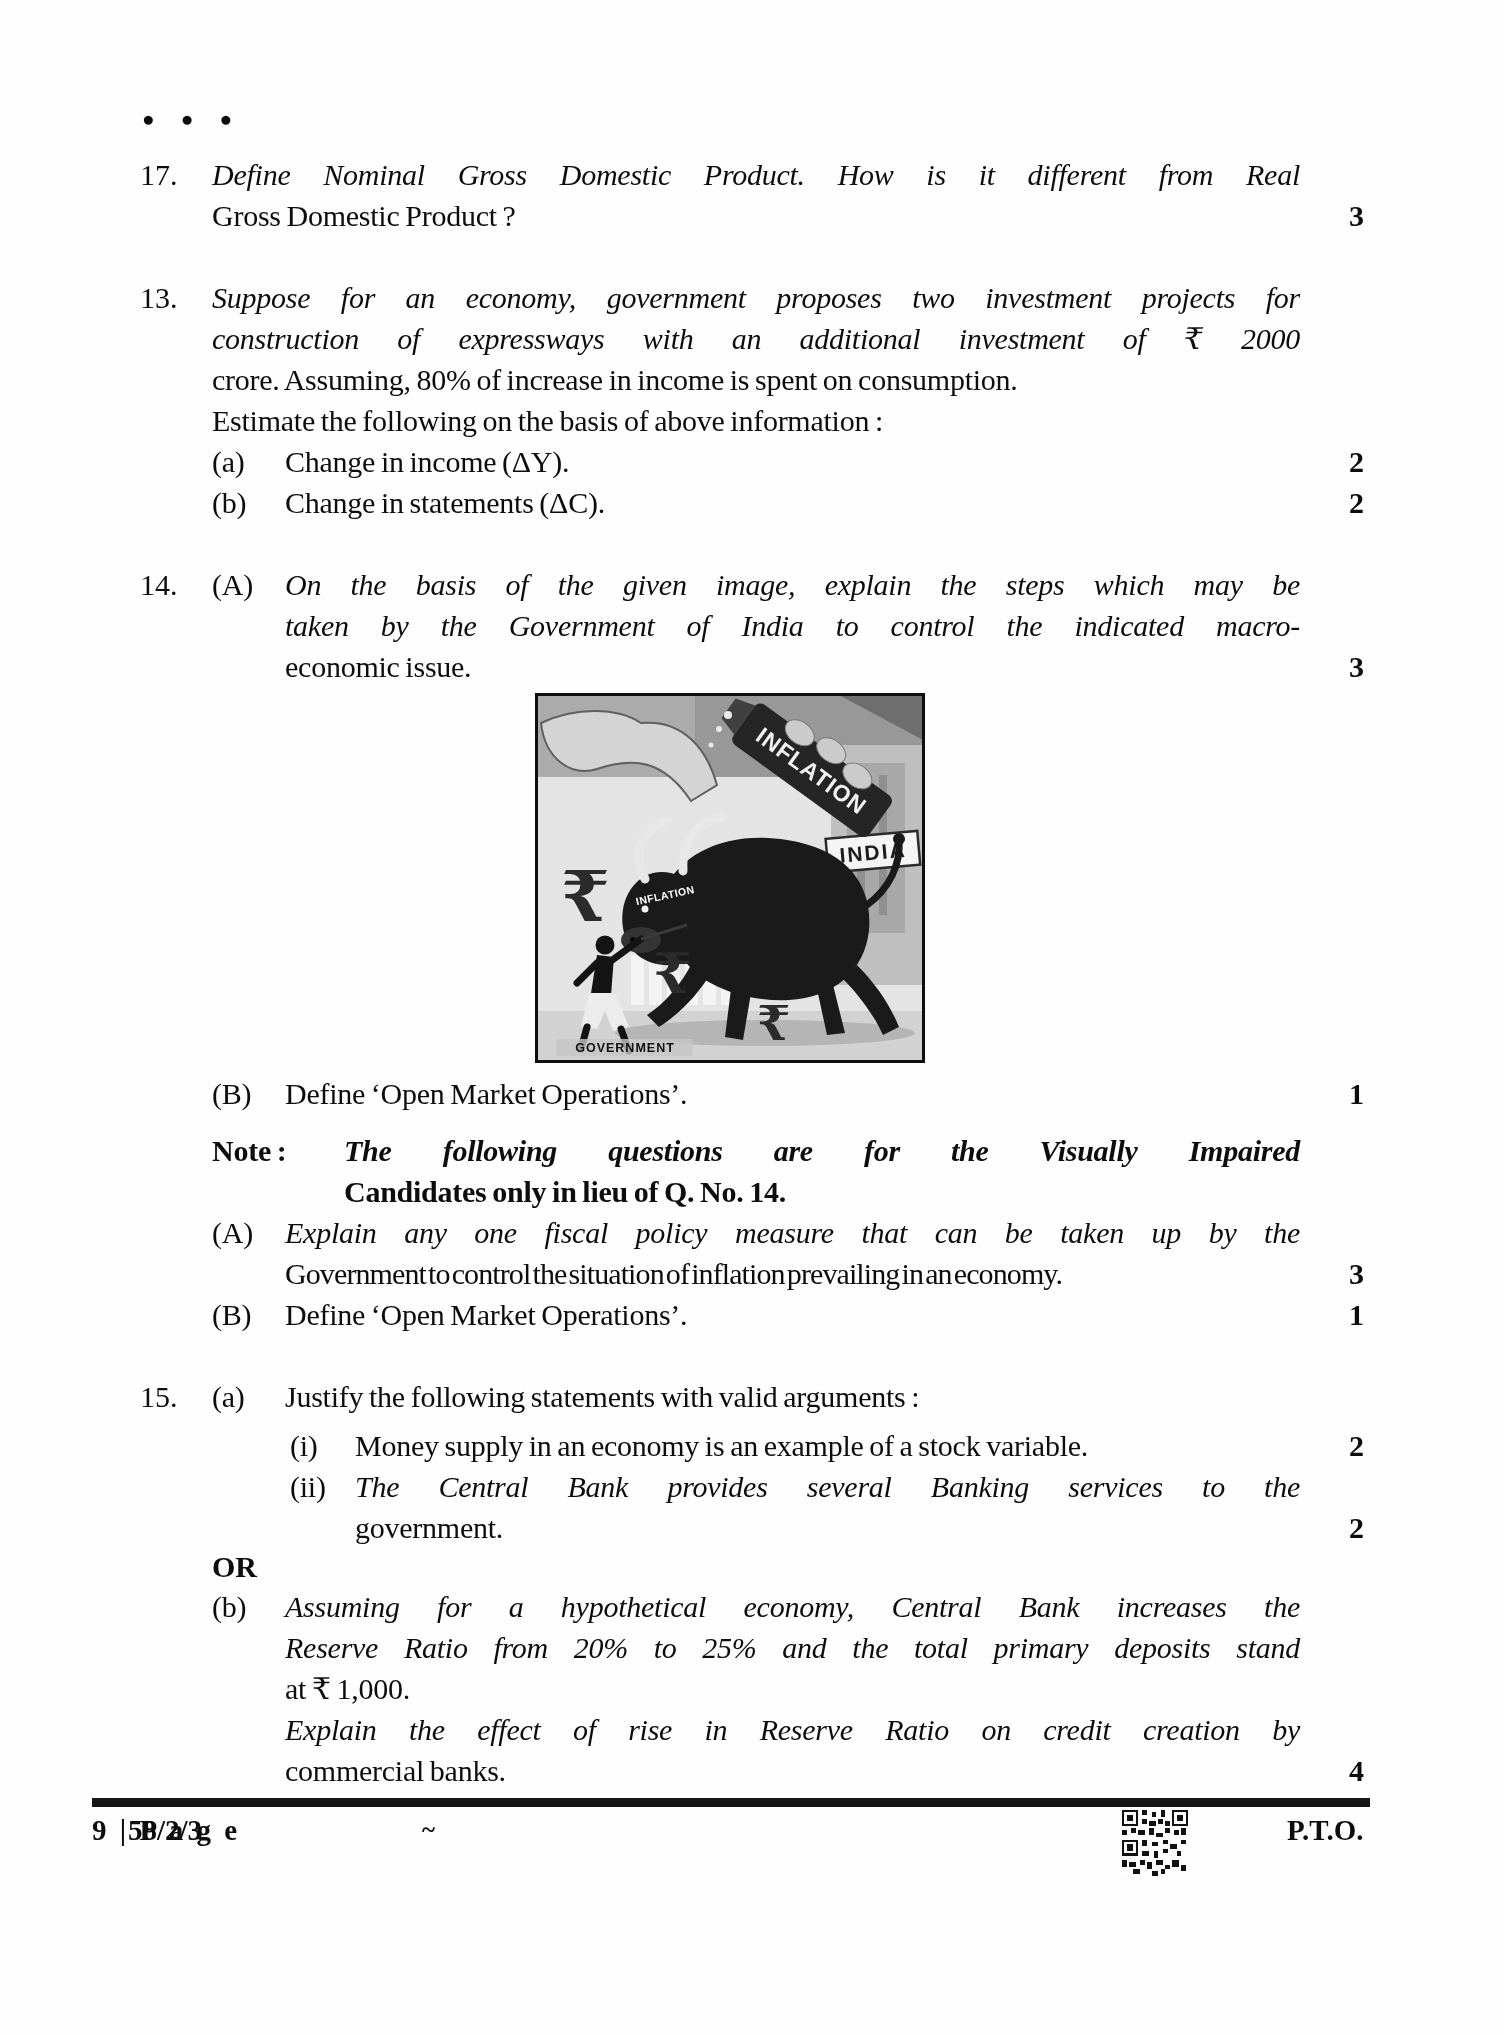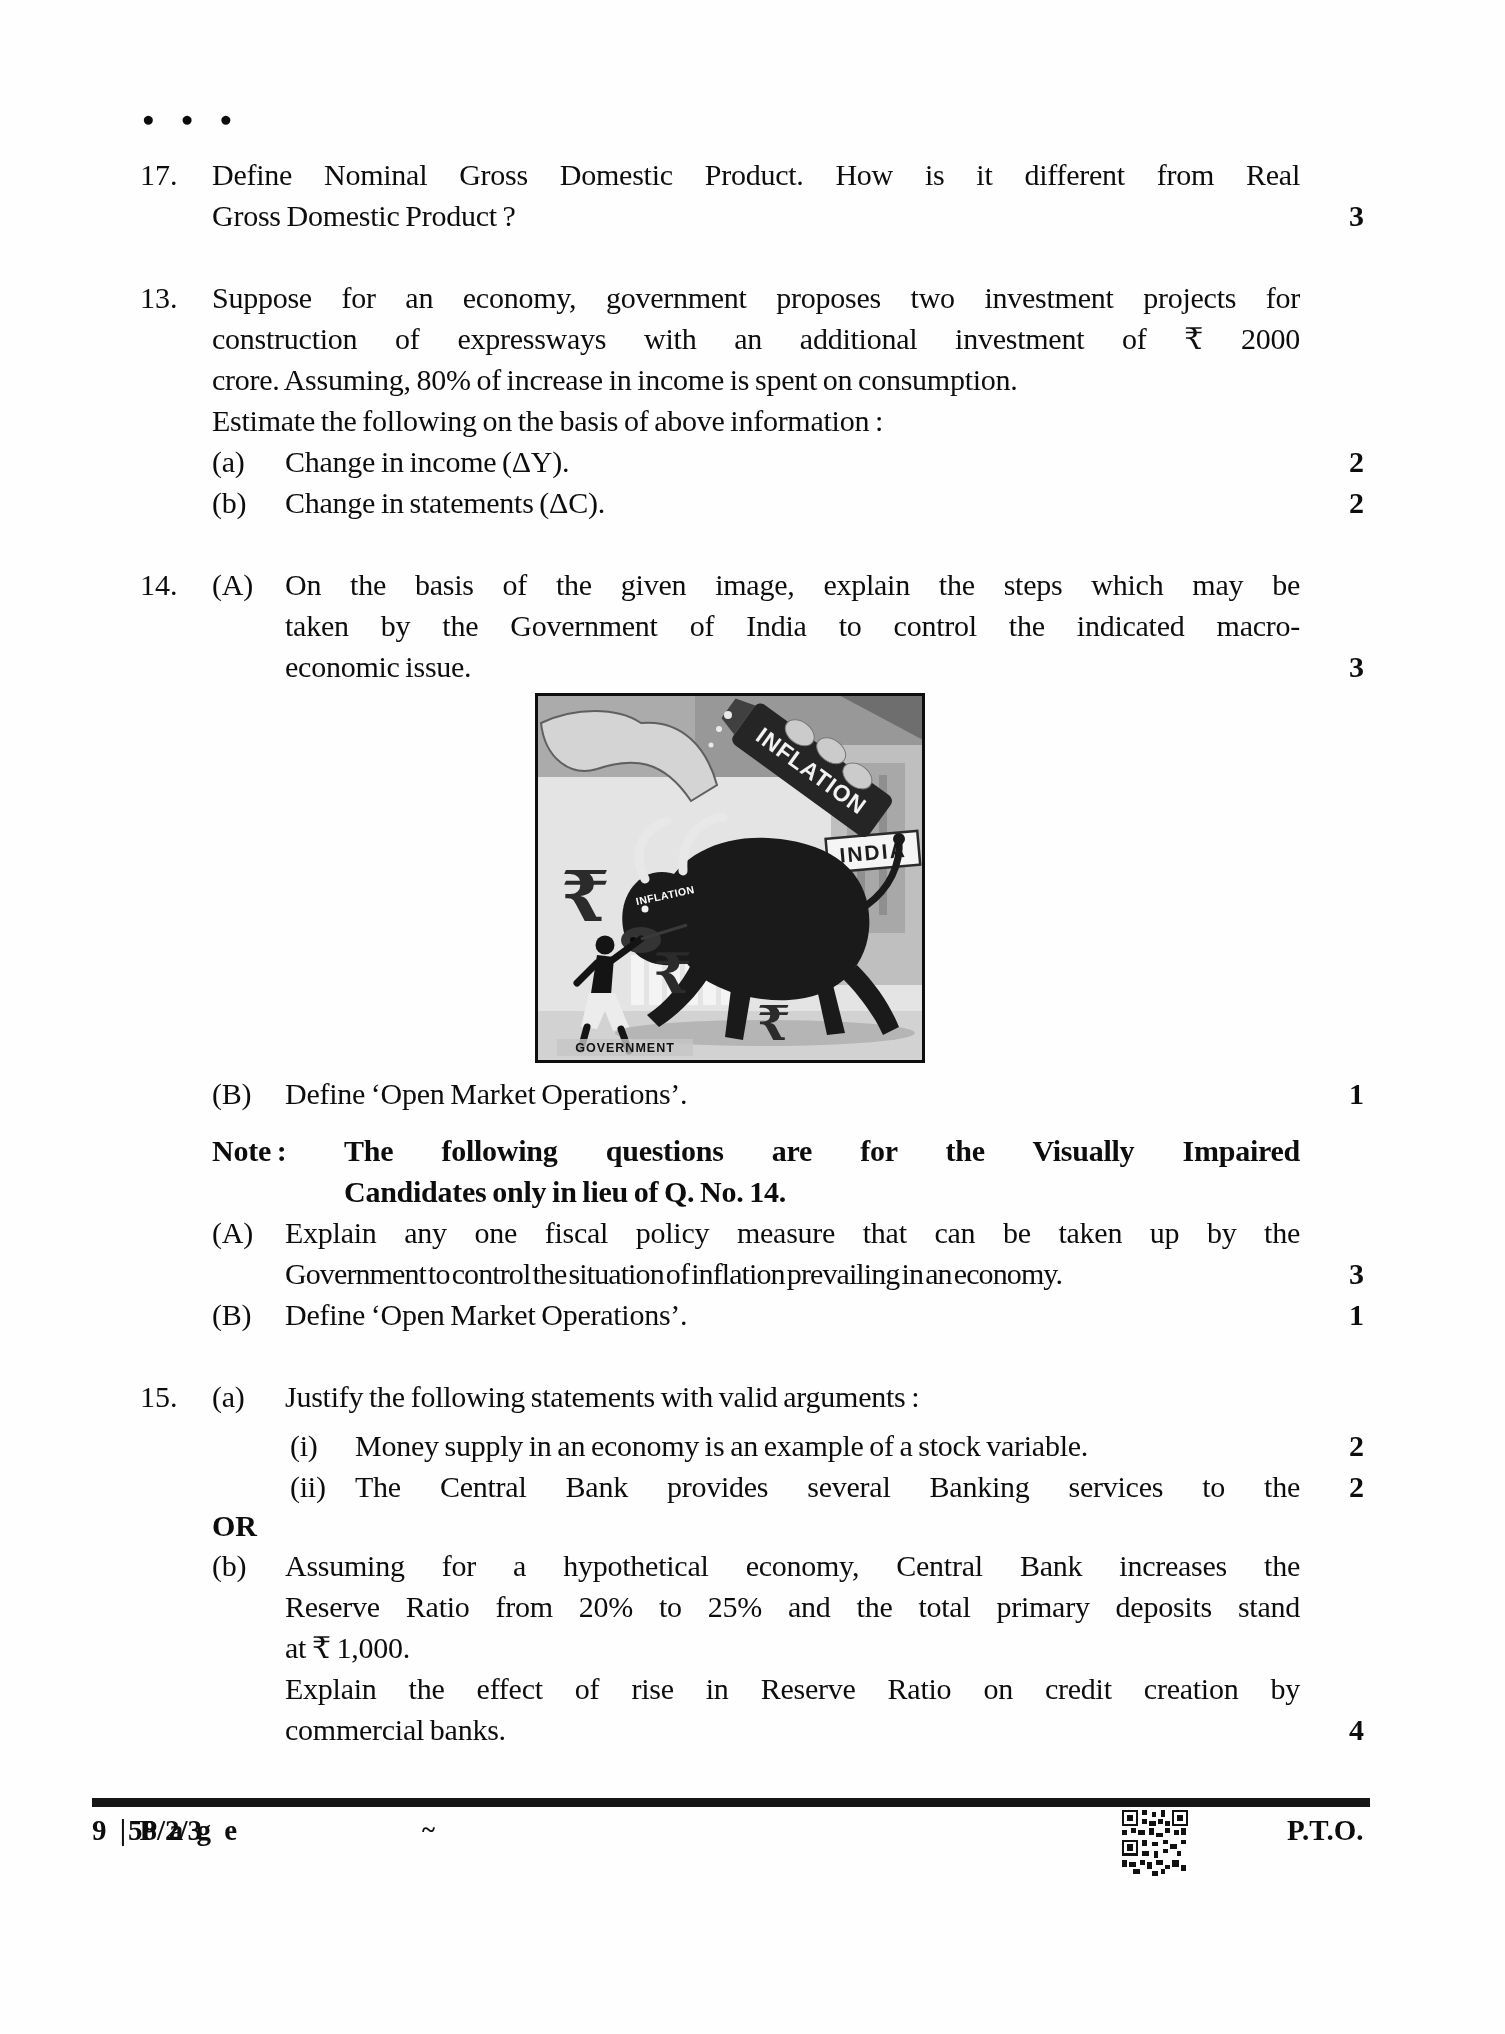--- a/index.html
+++ b/index.html
@@ -10,21 +10,21 @@
   }
   .content{position:absolute;left:140px;top:112px;width:1232px;font-size:30px;line-height:41px;}
   .bullets{display:flex;gap:26px;margin:0 0 27px 2px;font-size:21px;line-height:15px;color:#0b0b0b;}
   .row{display:grid;grid-template-columns:72px 1088px 72px;}
   .body{letter-spacing:-0.25px;word-spacing:-1.5px;}
   .num{}
   .marks{align-self:end;text-align:right;padding-right:8px;font-weight:bold;}
   .sub{display:grid;grid-template-columns:73px 1fr;}
   .sub2{display:grid;grid-template-columns:65px 1fr;margin-left:78px;}
   .note-grid{display:grid;grid-template-columns:132px 1fr;font-weight:bold;}
-  .jline{text-align:justify;text-align-last:justify;}
+  .jline{text-align:justify;text-align-last:justify;font-style:italic;}
   .lline{text-align:left;}
   .condensed{letter-spacing:-0.9px;word-spacing:-4.5px;}
   .or{text-align:left;font-weight:bold;line-height:38px;}
   .mt{margin-top:41px;}
   .mt16{margin-top:16px;}
   .mt8{margin-top:8px;}
   .figure{margin:6px 0 10px 395px;width:390px;height:370px;}
   .figure svg{display:block;}
   .footer{position:absolute;left:92px;top:1798px;width:1278px;}
   .rule{height:9px;background:#161616;}
@@ -243,20 +243,21 @@
       </div>
       <div class="marks">2</div>
     </div>
     <div class="row">
       <div class="num"></div>
       <div class="body">
         <div class="sub2">
           <div>(ii)</div>
           <div>
             <div class="jline">The Central Bank provides several Banking services to the</div>
+            <div class="lline">government.</div>
           </div>
         </div>
       </div>
       <div class="marks">2</div>
     </div>
     <div class="row">
       <div class="num"></div>
       <div class="or">OR</div>
       <div class="marks"></div>
     </div>

